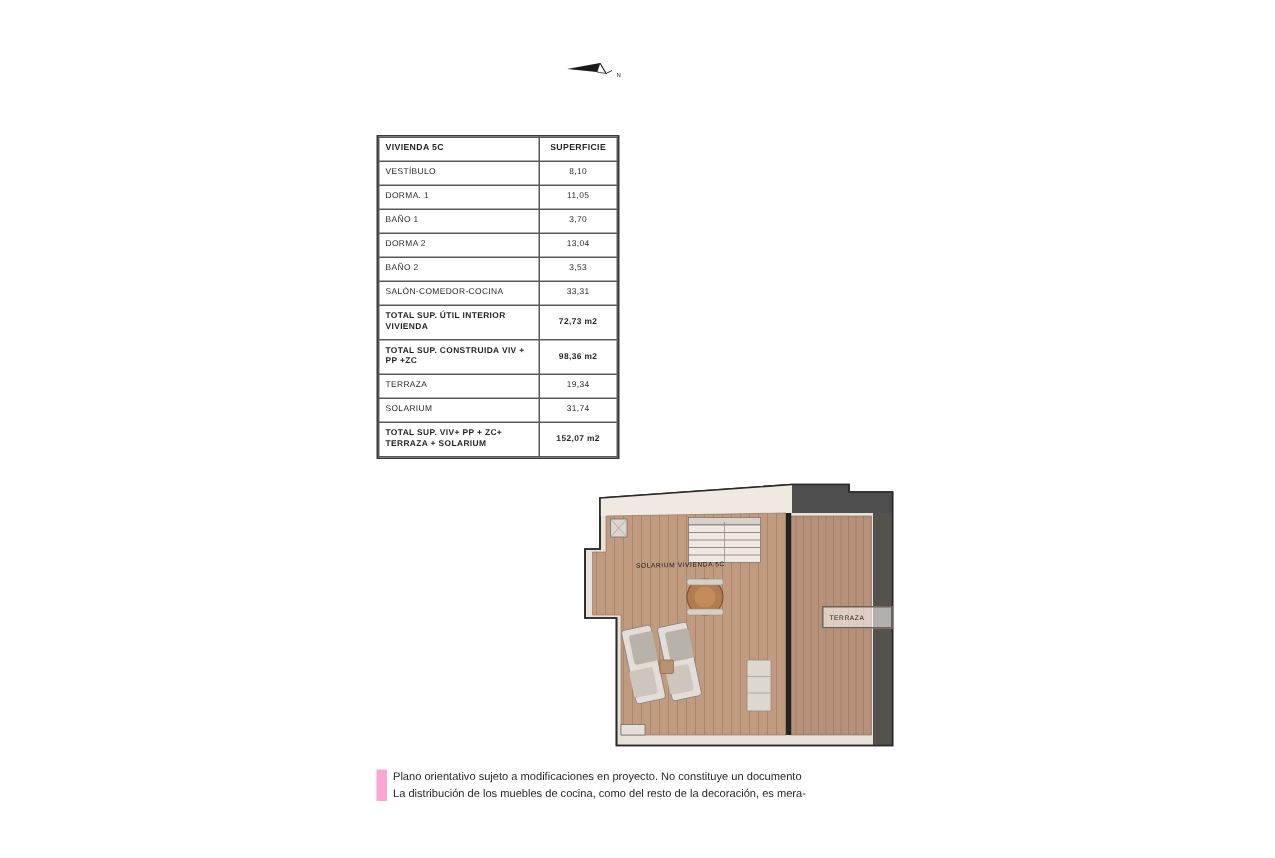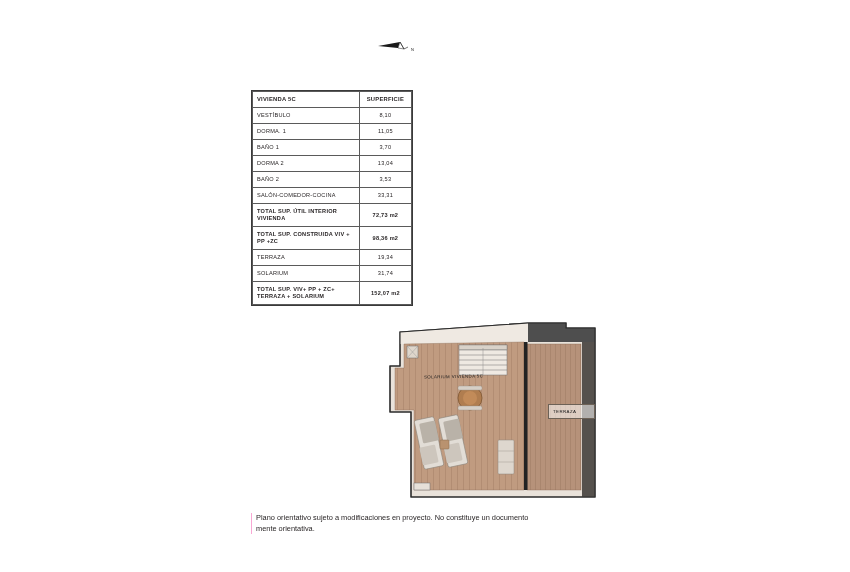--- a/index.html
+++ b/index.html
@@ -103,21 +103,21 @@
     border: 0.6px solid #6d6257;
     background: rgba(255,255,255,0.55);
   }
 
   
   .disclaimer {
     position: absolute;
     left: 251px;
     top: 513px;
     width: 348px;
-    border-left: 1px solid #f9a8d4;
+    border-left: 7px solid #f9a8d4;
     padding-left: 4px;
     font-size: 7.4px;
     line-height: 1.45;
     color: #231f20;
   }
   .disclaimer p {
     margin: 0;
   }
 </style>
 </head>
@@ -270,14 +270,14 @@
     <path d="M14,12 L142,3 L180,3 L180,8 L209,8 L209,177 L25,177 L25,92 L4,92 L4,46 L14,46 Z" fill="none" stroke="#2b2b2b" stroke-width="1.1"></path>
   </svg>
 
   <div class="label-terraza-box"></div>
   <div class="room-label label-solarium">SOLARIUM VIVIENDA 5C</div>
   <div class="room-label label-terraza">TERRAZA</div>
 </div>
 
 <div class="disclaimer">
   <p>Plano orientativo sujeto a modificaciones en proyecto. No constituye un documento</p>
-  <p>mente orientativa.</p>
+  <p>La distribución  de los muebles de cocina, como del resto de la decoración, es mera-</p>
 </div>
 
 </body></html>

